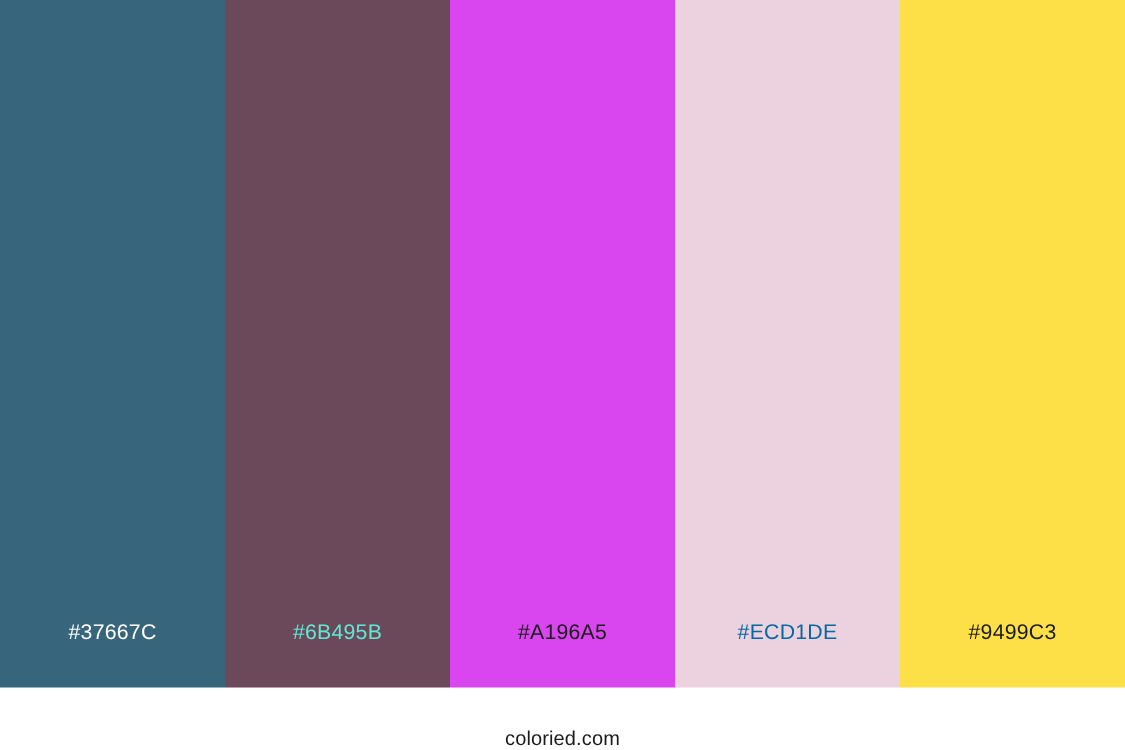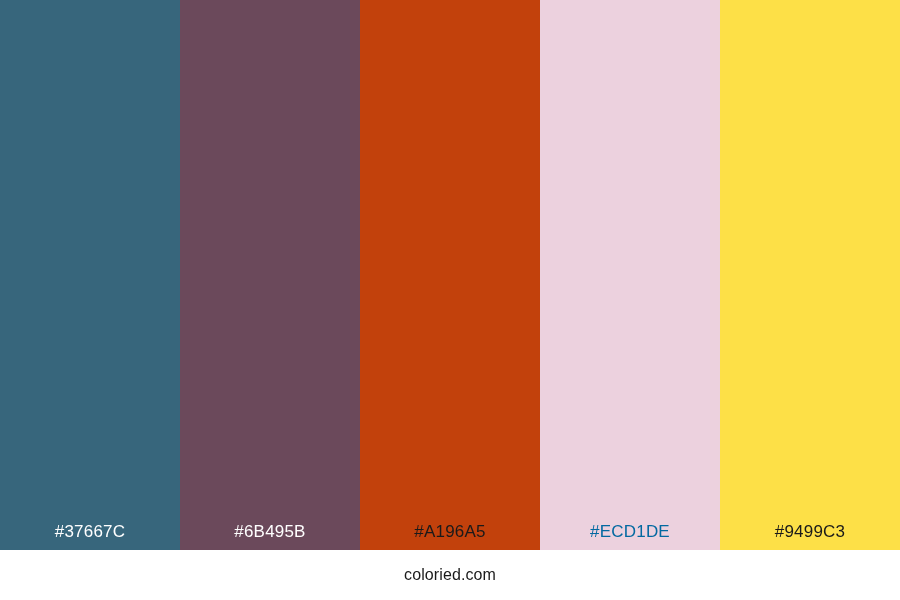--- a/index.html
+++ b/index.html
@@ -34,30 +34,30 @@
     align-items: flex-end;
     justify-content: center;
   }
   .swatch-label {
     display: block;
     width: 100%;
     text-align: center;
     font-size: 17px;
     line-height: 1;
     letter-spacing: 0.2px;
-    padding-bottom: 10px;
+    padding-bottom: 36px;
     font-family: "Liberation Sans", sans-serif;
     white-space: nowrap;
   }
   .footer {
     width: 900px;
     height: 50px;
     background: #ffffff;
     display: flex;
-    align-items: center;
+    align-items: flex-end;
     justify-content: center;
   }
   .footer-text {
     font-size: 16px;
     line-height: 1;
     color: #1a1a1a;
     font-family: "Liberation Sans", sans-serif;
     letter-spacing: 0.1px;
   }
 </style>
@@ -66,24 +66,24 @@
 
 <div class="palette-page">
 
   <div class="swatch-strip">
 
     <div class="swatch" style="background-color: rgb(55, 102, 124);">
       <span class="swatch-label" style="color: rgb(255, 255, 255);">#37667C</span>
     </div>
 
     <div class="swatch" style="background-color: rgb(107, 73, 91);">
-      <span class="swatch-label" style="color: #ffffff;">#6B495B</span>
+      <span class="swatch-label" style="color: #5eead4;">#6B495B</span>
     </div>
 
-    <div class="swatch" style="background-color: #c2410c;">
+    <div class="swatch" style="background-color: #d946ef;">
       <span class="swatch-label" style="color: rgb(26, 26, 26);">#A196A5</span>
     </div>
 
     <div class="swatch" style="background-color: rgb(236, 209, 222);">
       <span class="swatch-label" style="color: #0369a1;">#ECD1DE</span>
     </div>
 
     <div class="swatch" style="background-color: #fde047;">
       <span class="swatch-label" style="color: rgb(26, 26, 26);">#9499C3</span>
     </div>

